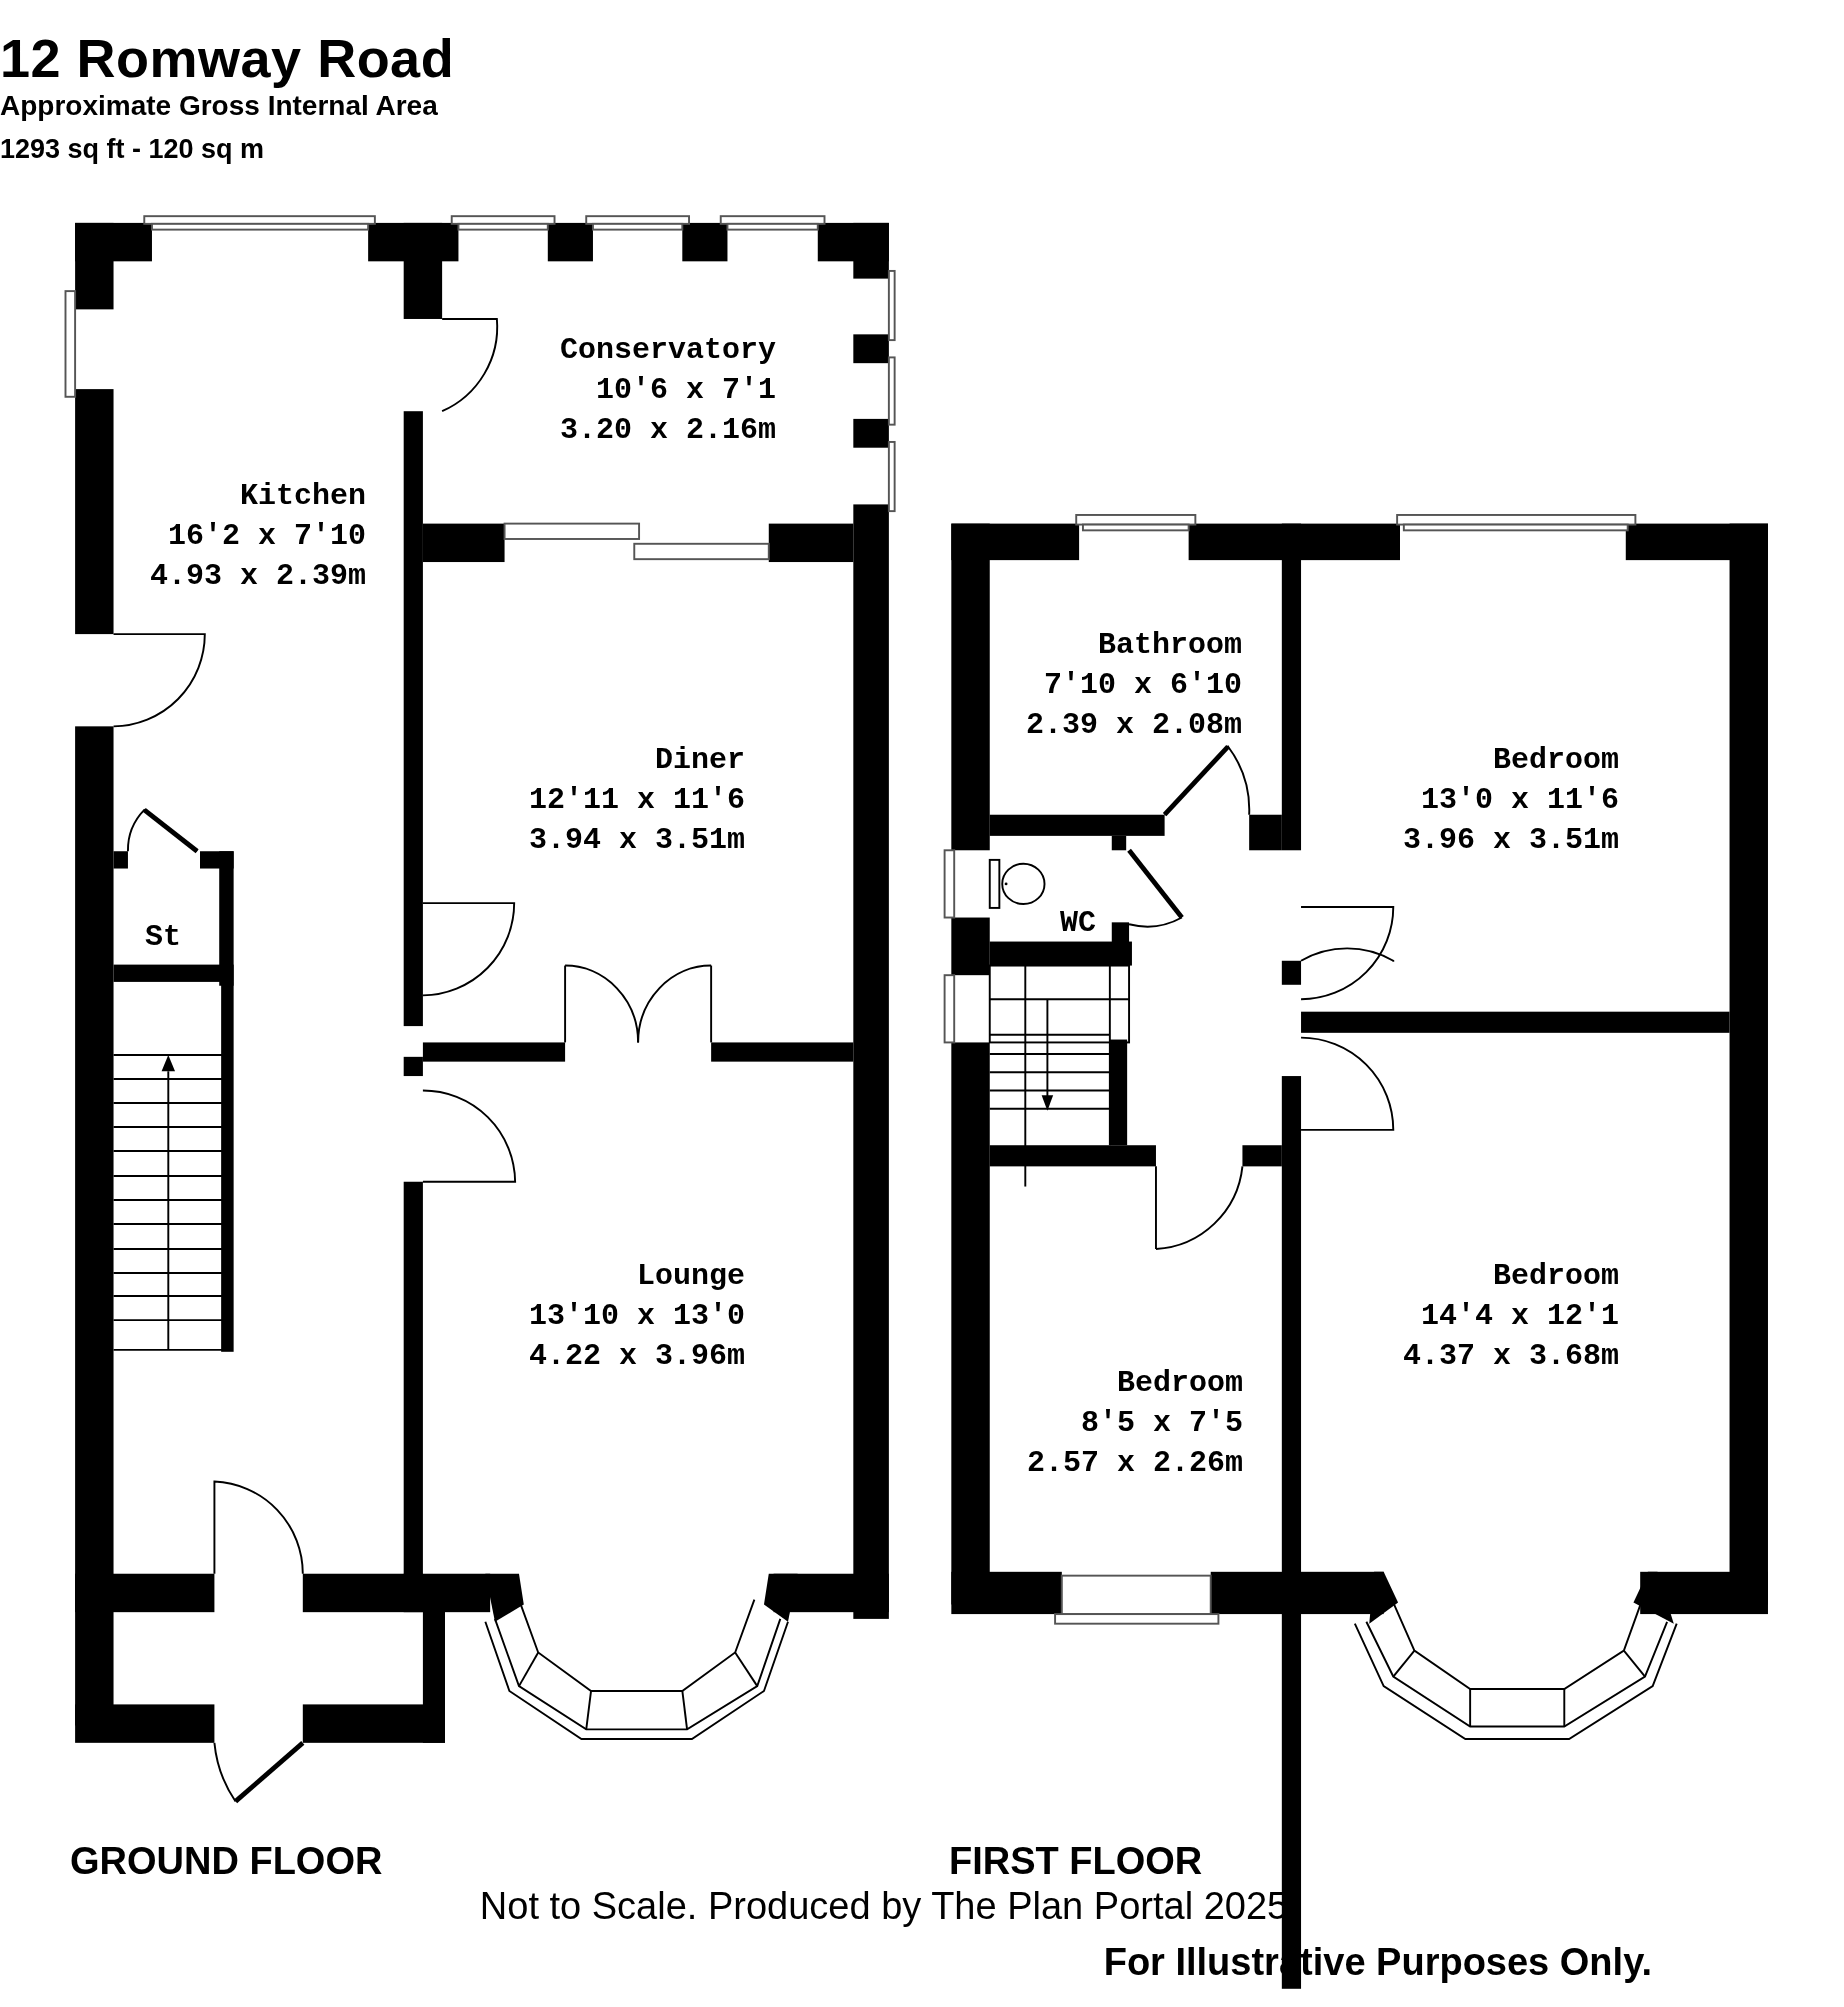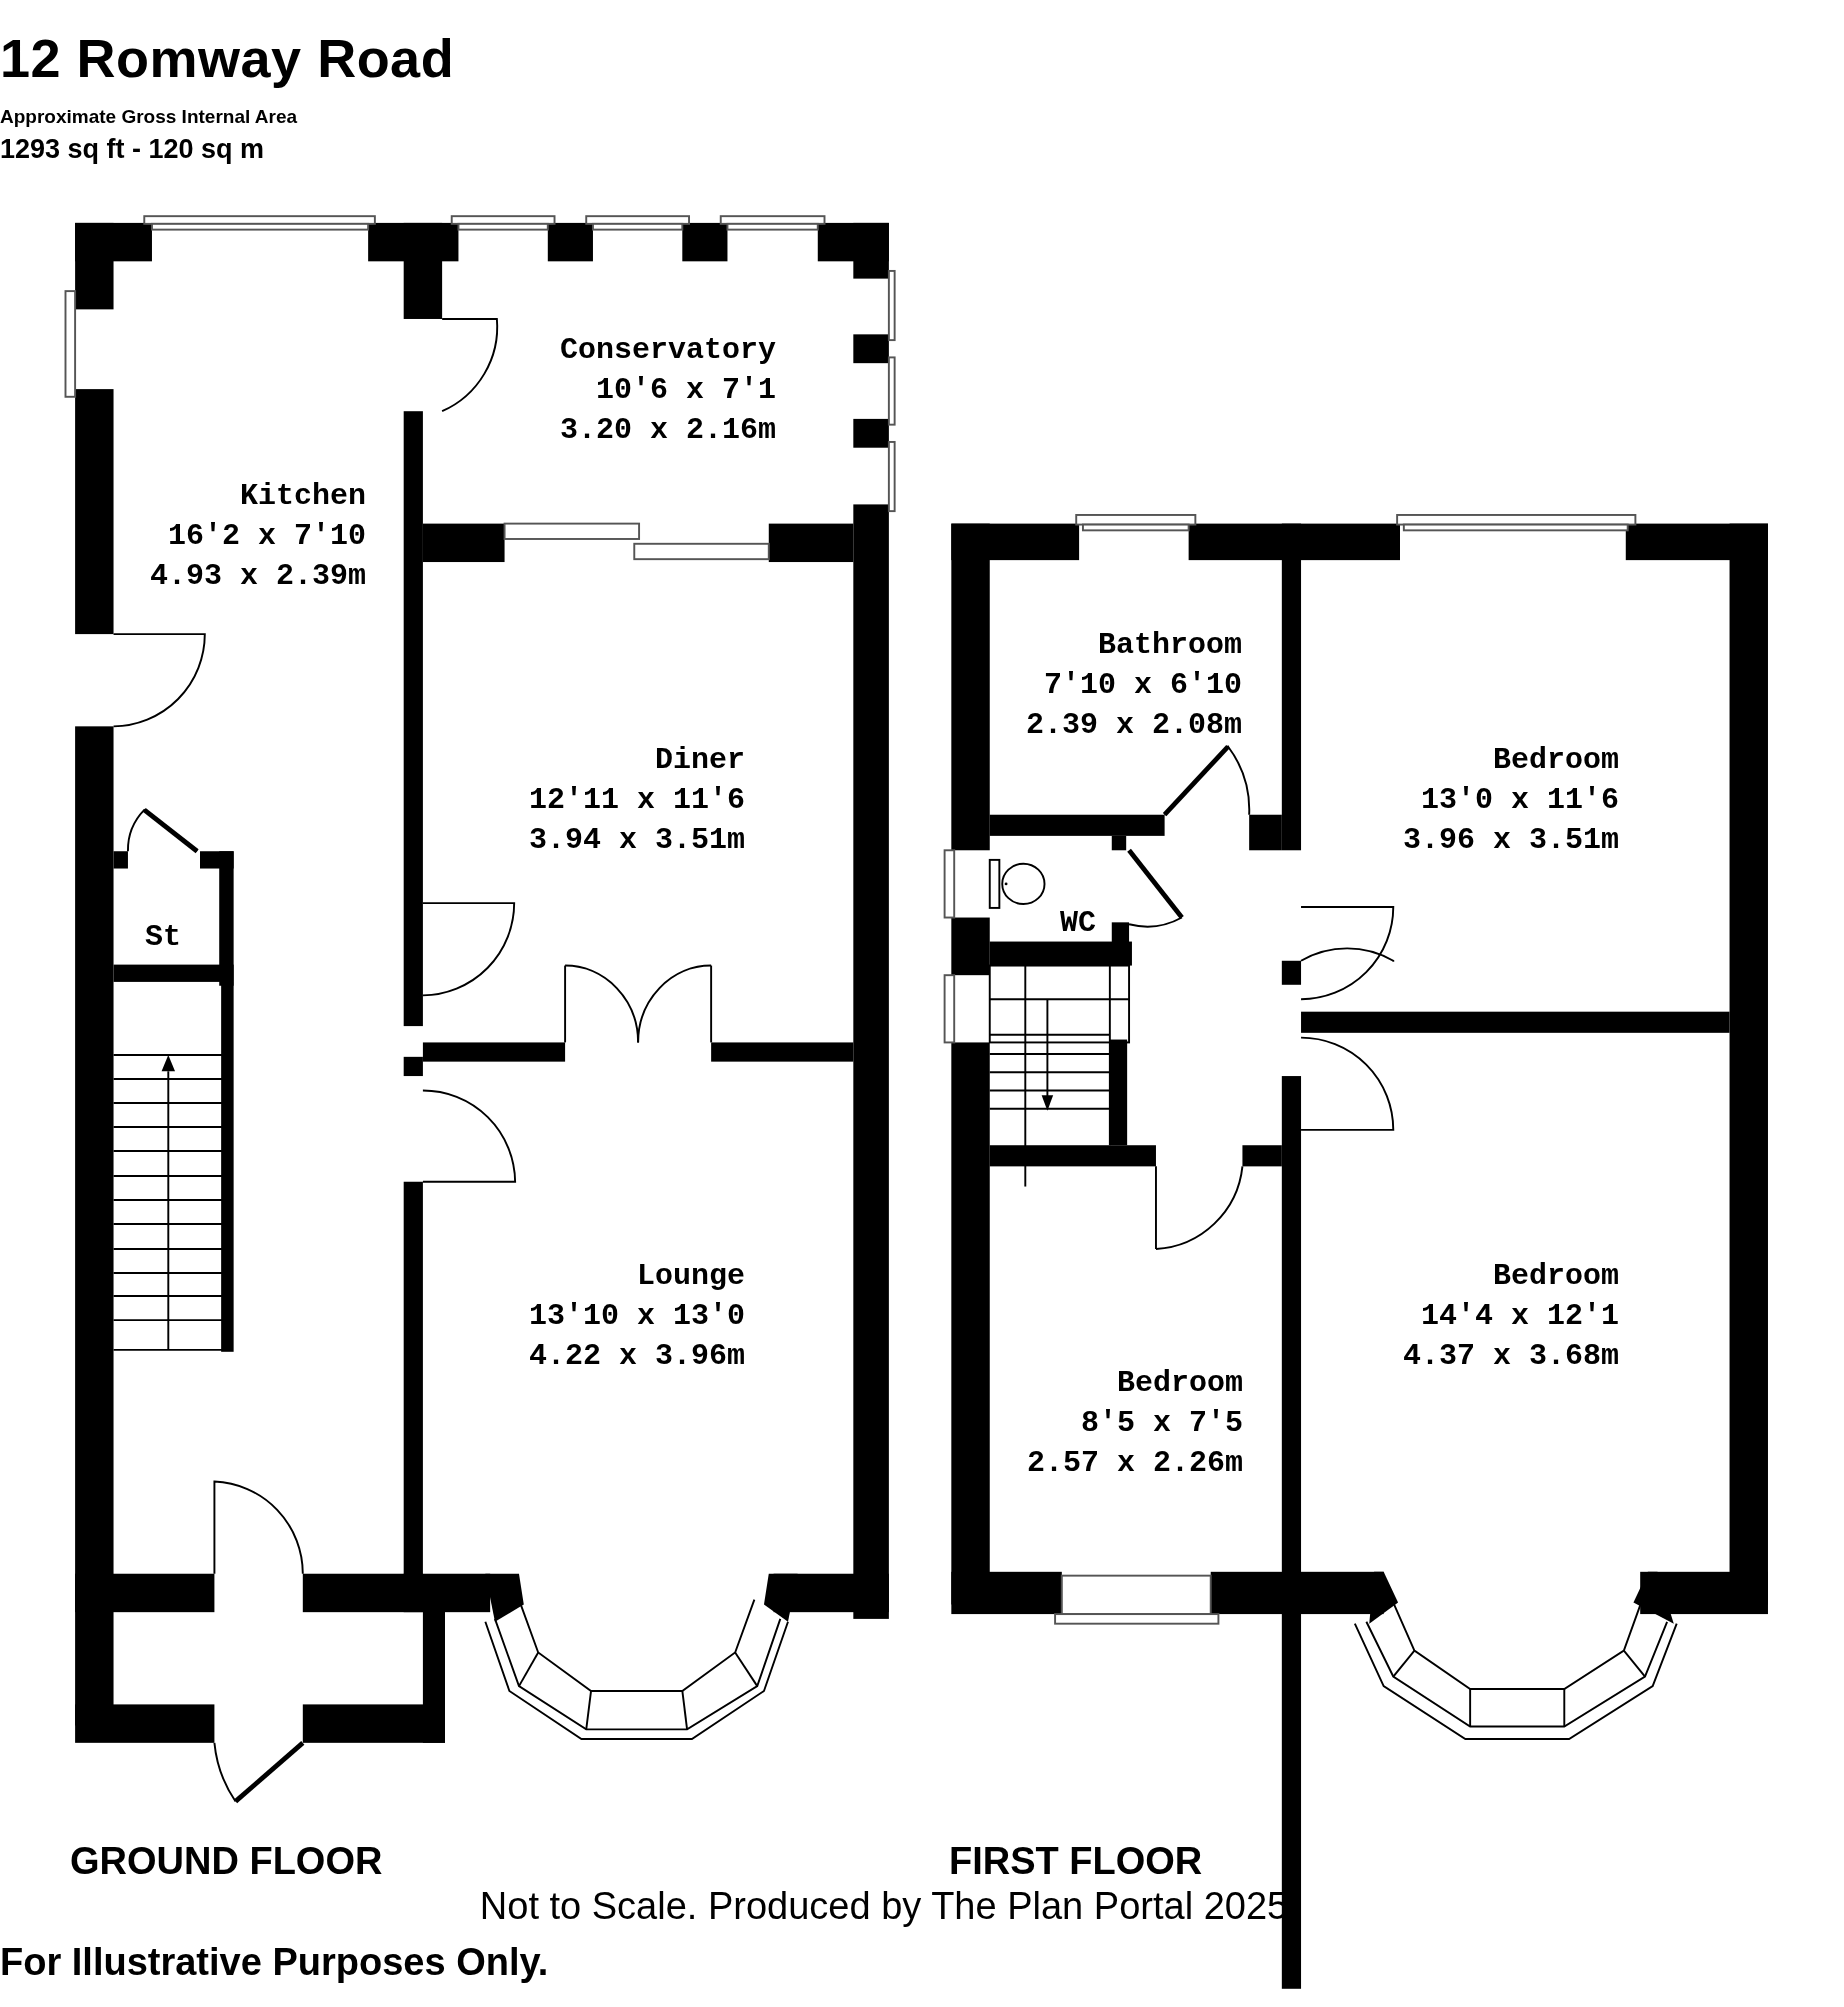--- a/index.html
+++ b/index.html
@@ -1,30 +1,30 @@
 <!DOCTYPE html>
 <html><head>
 <meta charset="utf-8">
 <style>
   html,body{margin:0;padding:0;background:#ffffff;}
   body{width:1845px;height:2008px;position:relative;overflow:hidden;font-family:"Liberation Sans",sans-serif;color:#000;}
   .hdr{position:absolute;left:0;width:1845px;text-align:left;font-weight:bold;}
   .title{top:27px;font-size:54px;letter-spacing:0.5px;}
-  .sub{top:106px;font-size:19px;}
+  .sub{top:90px;font-size:28px;}
   .area{top:134px;font-size:27px;}
   svg{position:absolute;left:0;top:0;}
   .wall{fill:#000;}
   .win{fill:#fff;stroke:#555;stroke-width:2;}
   .thin{fill:none;stroke:#000;stroke-width:2;}
   .door{fill:none;stroke:#000;stroke-width:2;}
   .leaf{stroke:#000;stroke-width:5;}
   .lbl{position:absolute;text-align:right;font-weight:bold;font-size:30px;line-height:40px;transform:translateX(-50%);white-space:nowrap;font-family:Liberation Mono, monospace;}
   .floor{position:absolute;font-weight:bold;font-size:38px;top:1840px;}
   .foot1{position:absolute;top:1885px;left:0;width:1768px;text-align:center;font-size:38px;}
-  .foot2{position:absolute;top:1941px;left:0;width:1652px;text-align:left;font-size:38px;font-weight:bold;}
+  .foot2{position:absolute;top:1941px;left:0;width:1652px;text-align:right;font-size:38px;font-weight:bold;}
 </style>
 </head>
 <body>
 
 <div class="hdr title">12 Romway Road</div>
 <div class="hdr sub">Approximate Gross Internal Area</div>
 <div class="hdr area">1293 sq ft - 120 sq m</div>
 
 <svg width="1845" height="2008" viewBox="0 0 1920 2090">
 

